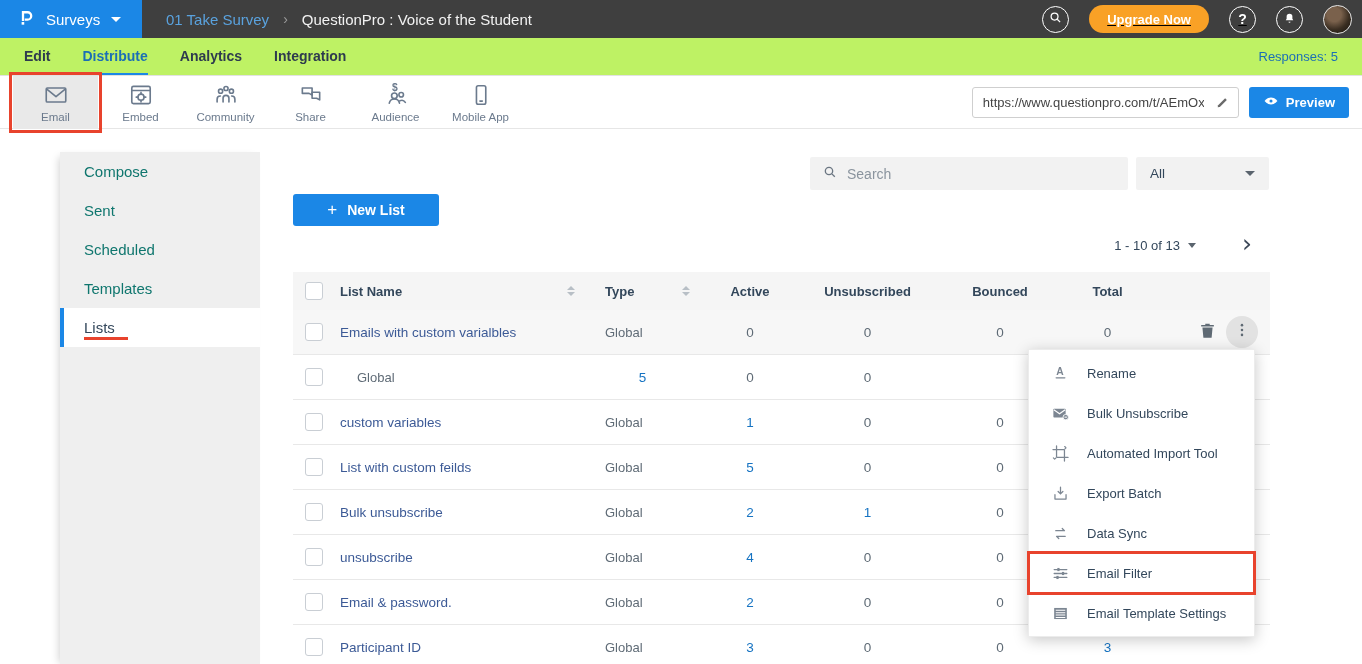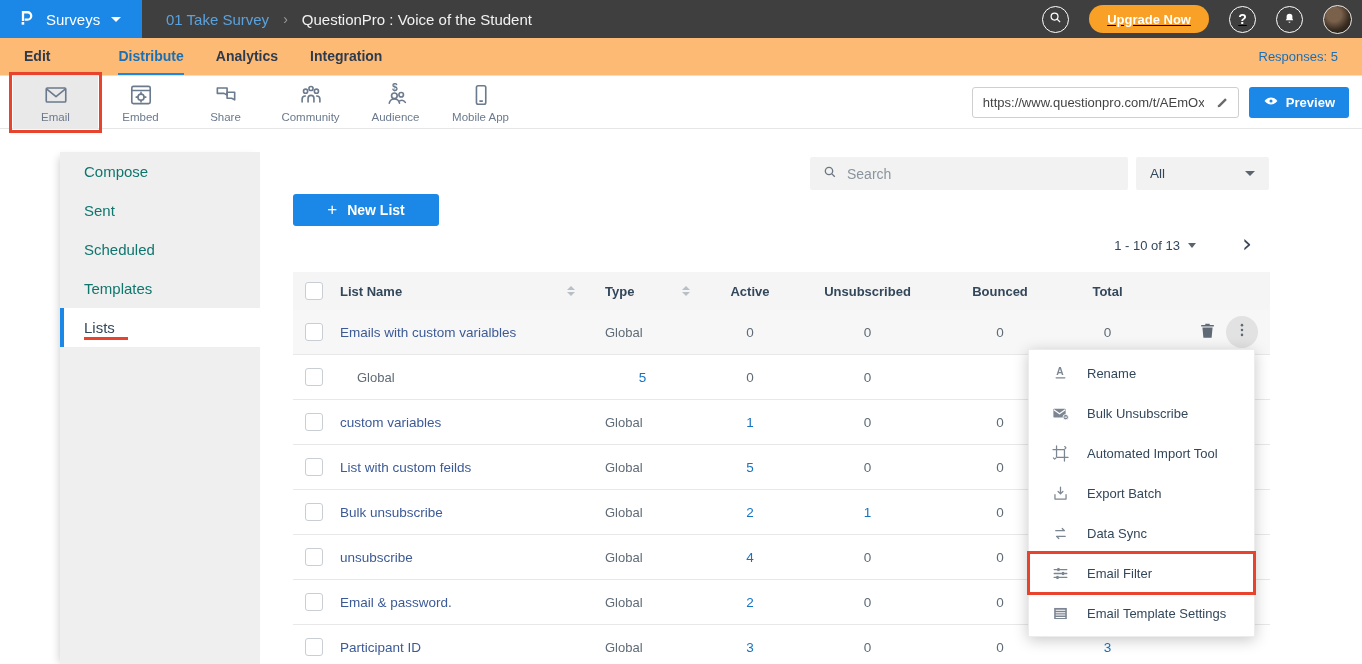--- a/index.html
+++ b/index.html
@@ -15,24 +15,24 @@
   .breadcrumb { display:flex; align-items:center; gap:14px; margin-left:24px; font-size:15px; }
   .bc-survey { color:#5aa2de; cursor:pointer; }
   .bc-sep { color:#9b9b9b; font-size:14px; }
   .bc-title { color:#f2f2f2; }
   .topbar-right { margin-left:auto; display:flex; align-items:center; gap:20px; padding-right:10px;text-decoration:underline; }
   .circle-btn { width:27px; height:27px; border:1.5px solid #fff; border-radius:50%; display:flex; align-items:center; justify-content:center; color:#fff; font-size:14px; font-weight:bold; cursor:pointer; }
   .upgrade { height:28px; padding:0 18px; background:var(--orange,#f9a126); border:none; border-radius:14px; color:#fff; font-size:13px; font-weight:bold; cursor:pointer; font-family:"Liberation Sans",sans-serif; }
   .avatar { width:29px; height:29px; border-radius:50%; border:1.5px solid #e8e8e8; background:radial-gradient(circle at 38% 32%, #7a614c 0 28%, #3a2e22 60%, #14100c 100%); cursor:pointer; }
 
   
-  .navrow { position:absolute; left:0; top:38px; width:1362px; height:38px; background:#fdba74; border-bottom:1px solid #e2e2e2; display:flex; align-items:center; padding:0 24px; }
+  .navrow { position:absolute; left:0; top:38px; width:1362px; height:38px; background:#bef264; border-bottom:1px solid #e2e2e2; display:flex; align-items:center; padding:0 24px; }
   .tabs { display:flex; gap:32px; height:100%; }
   .tab { display:flex; align-items:center; height:100%; font-size:14px; font-weight:bold; color:#2e3b4e; cursor:pointer; border-bottom:2px solid transparent; }
-  .tab.active { color:#1b6fb5; border-bottom-color:var(--accent,#1b87e6);margin-left:36px; }
+  .tab.active { color:#1b6fb5; border-bottom-color:var(--accent,#1b87e6); }
   .responses { margin-left:auto; font-size:13px; color:#1b6fb5; }
 
   
   .toolbar { position:absolute; left:0; top:76px; width:1362px; height:53px; background:#fff; border-bottom:1px solid #e6e6e6; display:flex; align-items:center; padding-left:13px; }
   .channel { width:85px; height:53px; display:flex; flex-direction:column; align-items:center; justify-content:center; gap:3px; color:#6b7a8d; cursor:pointer; }
   .channel .ch-label { font-size:11.5px; }
   .channel.active { background:#e9e9e9; }
   .channel.annotated { outline:3px solid var(--red,#e8432d); outline-offset:1px; }
   .ch-icon svg { display:block; }
   .toolbar-right { margin-left:auto; display:flex; align-items:center; gap:10px; padding-right:13px; }
@@ -162,36 +162,36 @@
               <path d="M3.5 7.8h17" stroke="#6b7a8d" stroke-width="1.5" fill="none" stroke-linecap="round" stroke-linejoin="round"></path>
               <circle cx="12" cy="14" r="2.8" stroke="#6b7a8d" stroke-width="1.5" fill="none" stroke-linecap="round" stroke-linejoin="round"></circle>
               <path d="M12 9.6v1.4M12 17v1.4M7.6 14H9m6 0h1.4" stroke="#6b7a8d" stroke-width="1.5" fill="none" stroke-linecap="round" stroke-linejoin="round"></path>
             </svg>
           </span>
      <span class="ch-label">Embed</span>
    </div>
         <div class="channel  ">
      <span class="ch-icon">
             <svg viewBox="0 0 24 24" width="26" height="26">
-              <path d="M4 5.5h9v6.5l-2.8-1.5H4z" stroke="#6b7a8d" stroke-width="1.5" fill="none" stroke-linecap="round" stroke-linejoin="round"></path>
-              <path d="M13 9.5h7v7l-2.8-1.5H13z" stroke="#6b7a8d" stroke-width="1.5" fill="none" stroke-linecap="round" stroke-linejoin="round"></path>
-            </svg>
-          </span>
-     <span class="ch-label">Share</span>
-   </div>
-        <div class="channel  ">
-     <span class="ch-icon">
-            <svg viewBox="0 0 24 24" width="26" height="26">
               <circle cx="7" cy="8.5" r="1.9" stroke="#6b7a8d" stroke-width="1.5" fill="none" stroke-linecap="round" stroke-linejoin="round"></circle>
               <circle cx="17" cy="8.5" r="1.9" stroke="#6b7a8d" stroke-width="1.5" fill="none" stroke-linecap="round" stroke-linejoin="round"></circle>
               <circle cx="12" cy="6" r="1.9" stroke="#6b7a8d" stroke-width="1.5" fill="none" stroke-linecap="round" stroke-linejoin="round"></circle>
               <path d="M3.8 18.5v-2.6a3 3 0 0 1 3-3m13.4 5.6v-2.6a3 3 0 0 0-3-3M9.3 18.5v-3.4a2.7 2.7 0 0 1 5.4 0v3.4" stroke="#6b7a8d" stroke-width="1.5" fill="none" stroke-linecap="round" stroke-linejoin="round"></path>
             </svg>
           </span>
      <span class="ch-label">Community</span>
+   </div>
+        <div class="channel  ">
+     <span class="ch-icon">
+            <svg viewBox="0 0 24 24" width="26" height="26">
+              <path d="M4 5.5h9v6.5l-2.8-1.5H4z" stroke="#6b7a8d" stroke-width="1.5" fill="none" stroke-linecap="round" stroke-linejoin="round"></path>
+              <path d="M13 9.5h7v7l-2.8-1.5H13z" stroke="#6b7a8d" stroke-width="1.5" fill="none" stroke-linecap="round" stroke-linejoin="round"></path>
+            </svg>
+          </span>
+     <span class="ch-label">Share</span>
    </div>
         <div class="channel  ">
      <span class="ch-icon">
             <svg viewBox="0 0 24 24" width="26" height="26">
               <text x="8.2" y="8.6" font-size="9.5" fill="#6b7a8d" font-weight="bold">$</text>
               <circle cx="10.5" cy="12.8" r="2.6" stroke="#6b7a8d" stroke-width="1.5" fill="none" stroke-linecap="round" stroke-linejoin="round"></circle>
               <circle cx="16.8" cy="11.8" r="2.1" stroke="#6b7a8d" stroke-width="1.5" fill="none" stroke-linecap="round" stroke-linejoin="round"></circle>
               <path d="M5.8 19.5a4.8 4.8 0 0 1 9.4 0M15.6 17.3a4 4 0 0 1 5 1.5" stroke="#6b7a8d" stroke-width="1.5" fill="none" stroke-linecap="round" stroke-linejoin="round"></path>
             </svg>
           </span>

